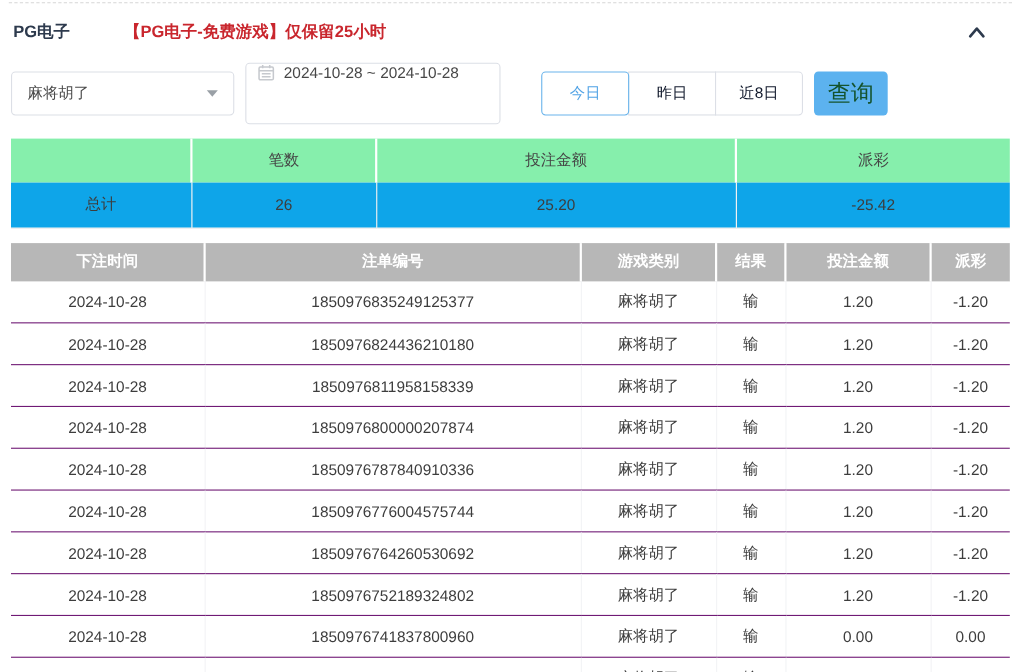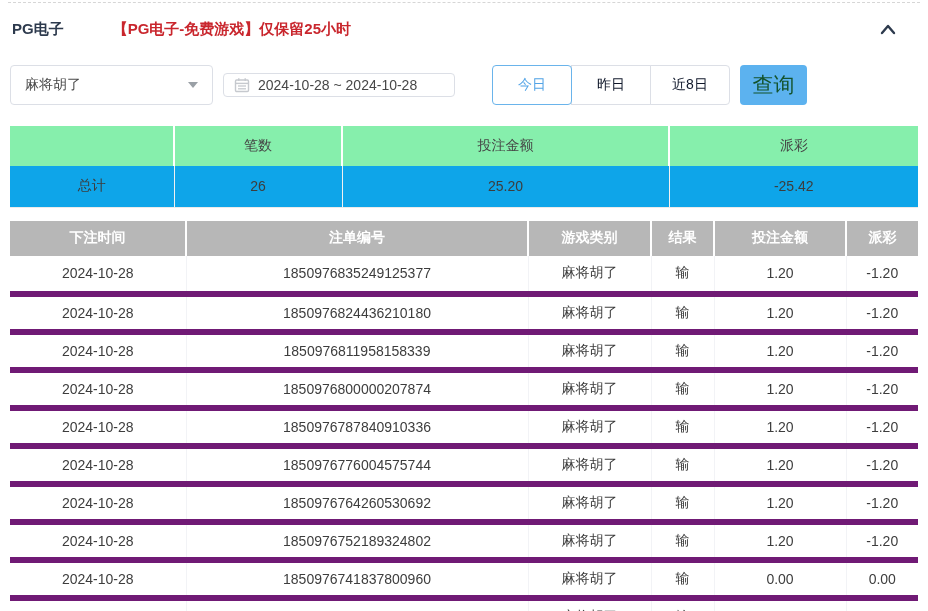--- a/index.html
+++ b/index.html
@@ -62,25 +62,24 @@
   }
   .caret-down {
     width: 0; height: 0;
     border-left: 5px solid transparent;
     border-right: 5px solid transparent;
     border-top: 6px solid #9aa0a6;
   }
   .date-box {
     margin-left: 10px;
     width: 232px;
-    height: 24px;
+    height: 56px;
     border: 1px solid #dcdfe6;
     border-radius: 4px;
     display: flex;
-    align-items: center;
     padding: 0 10px;
     font-size: 14px;
     color: #474747;
     cursor: pointer;
     background: #fff;
   }
   .date-box .cal-icon { margin-right: 8px; display: flex; }
   .btn-group {
     margin-left: 5px;
     display: flex;
@@ -157,21 +156,21 @@
     text-align: center;
     border-right: 2px solid #fff;
   }
   .records-table th:last-child { border-right: none; }
   .records-table td {
     height: 38px;
     font-size: 14px;
     text-align: center;
     color: #3d3d3d;
     background: #fff;
-    border-bottom: 6px solid #701a75;
+    border-bottom: 1px solid #701a75;
     border-right: 1px solid #f2f3f6;
   }
   .records-table td:last-child { border-right: none; }
   .neg { color: #f56c6c; }
 </style>
 </head>
 <body>
 
 <div class="top-dash"></div>
 

